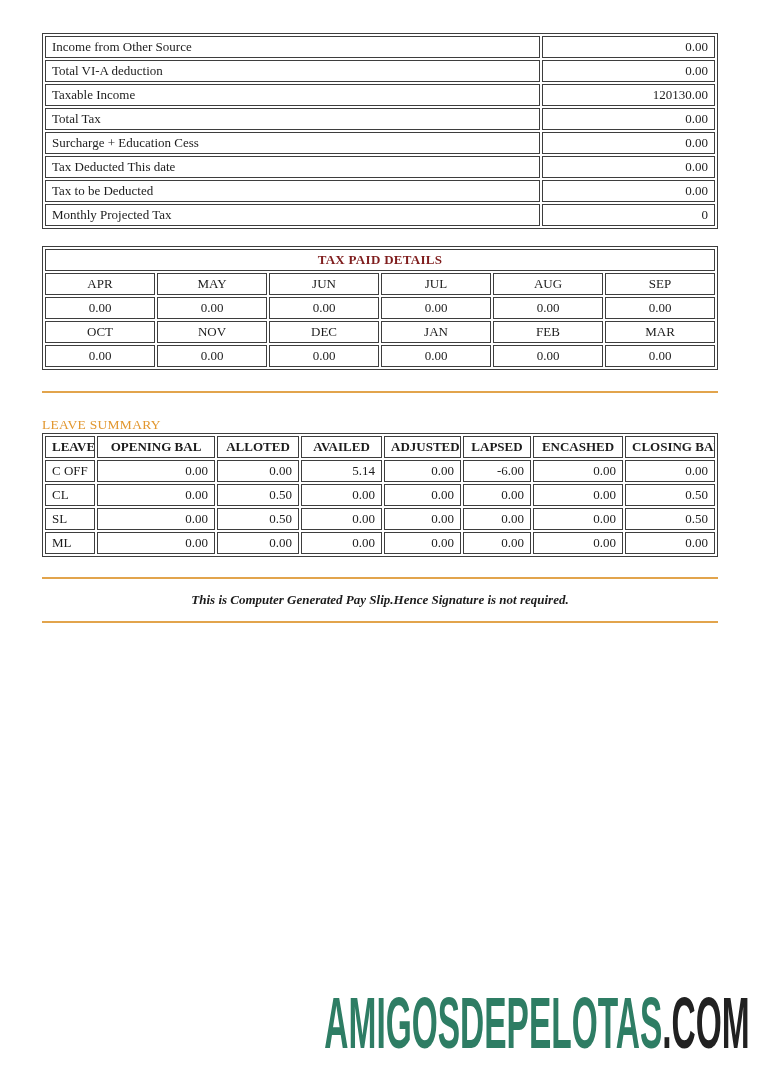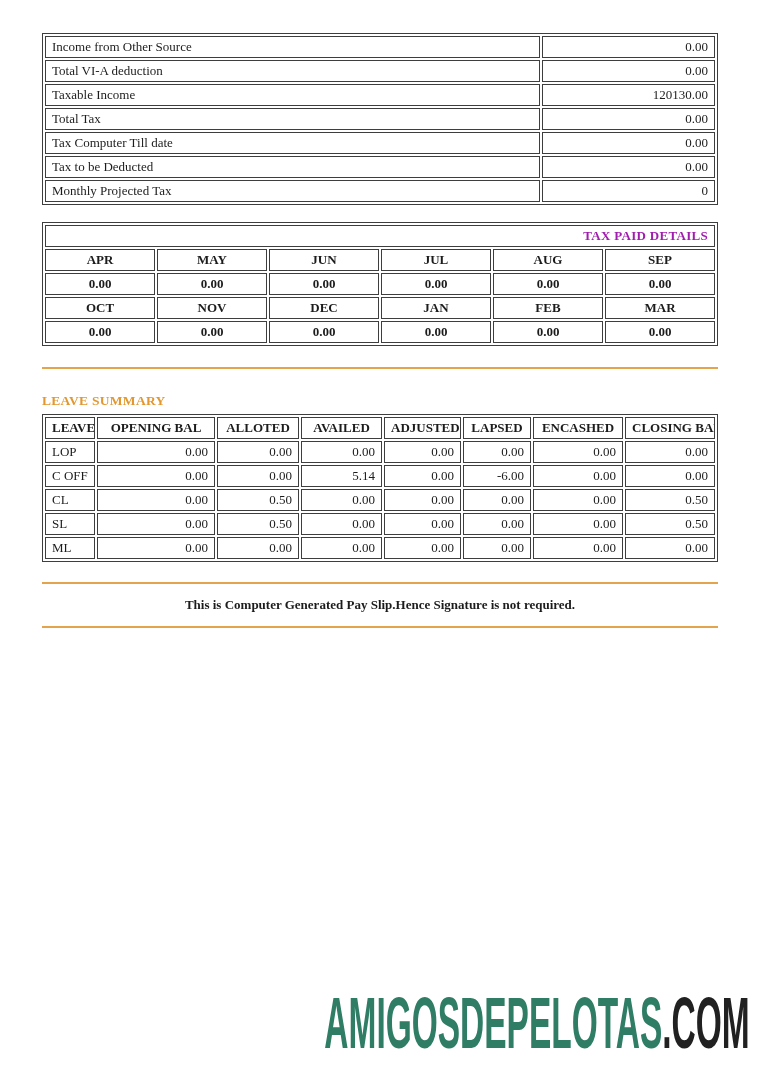--- a/index.html
+++ b/index.html
@@ -29,52 +29,52 @@
     height: 22px;
     padding: 0 6px;
     overflow: hidden;
     white-space: nowrap;
     font-weight: normal;
     box-sizing: border-box;
     vertical-align: middle;
   }
   .lbl   { text-align: left; }
   .val   { text-align: right; }
-  .center{ text-align: center; font-weight: bold; }
+  .center{ text-align: center; }
   .tax-title {
-    text-align: right;
+    text-align: center;
     font-weight: bold;
-    color: #a21caf;
+    color: #7f1d1d;
     letter-spacing: 0.3px;
   }
   .tax-paid-table { margin-top: 17px; }
   .rule {
     height: 2px;
     background: #E2A44C;
     border: 0;
     width: 676px;
   }
   .rule-1 { margin-top: 21px; }
   .rule-2 { margin-top: 20px; }
   .rule-3 { margin-top: 13px; }
   .leave-title {
     margin-top: 24px;
-    margin-bottom: 5px;
     font-size: 13.5px;
-    font-weight: bold;
+    font-weight: normal;
     color: #E2972F;
     letter-spacing: 0.3px;
   }
   .leave-table th { font-weight: bold; text-align: center; font-family: Liberation Serif, serif; }
   .footer-note {
     margin-top: 13px;
     text-align: center;
     font-weight: bold;
     font-size: 13px;
     line-height: 16px;
+    font-style: italic;
   }
   .logo {
     position: absolute;
     right: 10px; bottom: 17px;
     font-family: "Liberation Sans", sans-serif;
     font-weight: bold;
     font-size: 62px;
     line-height: 1;
     white-space: nowrap;
     transform: scale(0.54, 1.18);
@@ -105,21 +105,25 @@
         </tr>
         <tr>
           <td class="lbl">Taxable Income</td>
           <td class="val">120130.00</td>
         </tr>
         <tr>
           <td class="lbl">Total Tax</td>
           <td class="val">0.00</td>
         </tr>
         <tr>
-          <td class="lbl">Tax Computer Till date</td>
+          <td class="lbl">Surcharge + Education Cess</td>
+          <td class="val">0.00</td>
+        </tr>
+        <tr>
+          <td class="lbl">Tax Deducted This date</td>
           <td class="val">0.00</td>
         </tr>
         <tr>
           <td class="lbl">Tax to be Deducted</td>
           <td class="val">0.00</td>
         </tr>
         <tr>
           <td class="lbl">Monthly Projected Tax</td>
           <td class="val">0</td>
         </tr>
@@ -196,30 +200,20 @@
           <th class="center">ALLOTED</th>
           <th class="center">AVAILED</th>
           <th class="center">ADJUSTED</th>
           <th class="center">LAPSED</th>
           <th class="center">ENCASHED</th>
           <th class="center">CLOSING BAL</th>
         </tr>
     </thead>
     <tbody>
         <tr>
-          <td class="lbl">LOP</td>
-          <td class="val">0.00</td>
-          <td class="val">0.00</td>
-          <td class="val">0.00</td>
-          <td class="val">0.00</td>
-          <td class="val">0.00</td>
-          <td class="val">0.00</td>
-          <td class="val">0.00</td>
-        </tr>
-        <tr>
           <td class="lbl">C OFF</td>
           <td class="val">0.00</td>
           <td class="val">0.00</td>
           <td class="val">5.14</td>
           <td class="val">0.00</td>
           <td class="val">-6.00</td>
           <td class="val">0.00</td>
           <td class="val">0.00</td>
         </tr>
         <tr>

